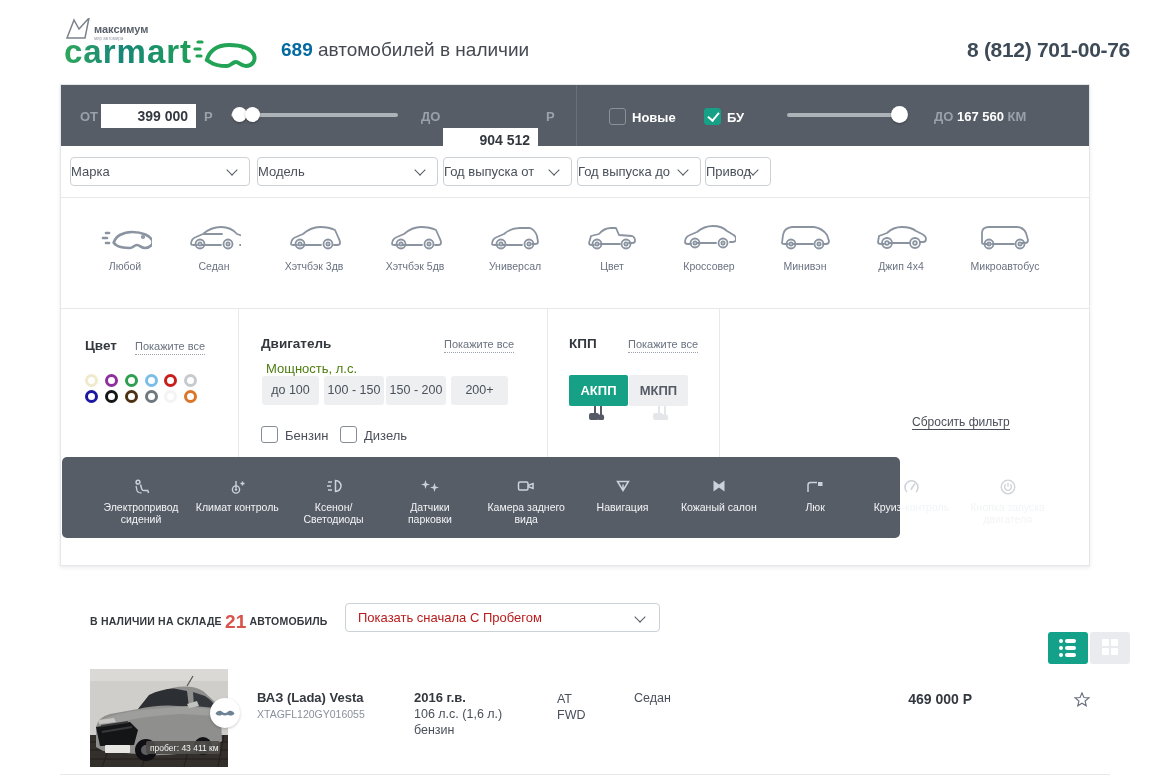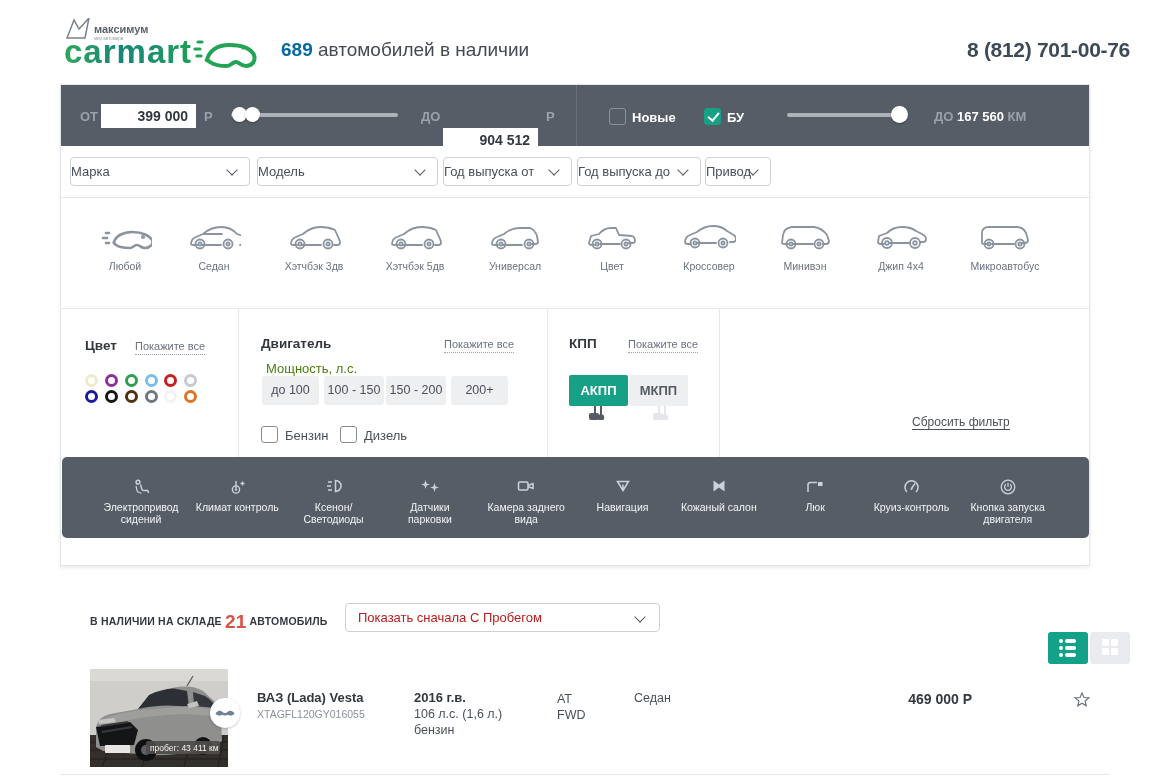--- a/index.html
+++ b/index.html
@@ -52,21 +52,21 @@
 
 .pbtn { position:absolute; top:67px; height:29px; background:#edeff1; border-radius:3px; font-size:12.5px; color:#4a505a; text-align:center; line-height:29px; }
 .gbtn { position:absolute; width:59px; height:31px; border-radius:2px; font-size:13px; font-weight:bold; text-align:center; line-height:31px; }
 .gbtn.on { background:#16a085; color:#fff; }
 .gbtn.off { background:#edeff1; color:#555b64; }
 
 .savebtn { position:absolute; left:741px; top:50px; width:202px; height:51px; background:#10a489; border-radius:4px; color:#fff; font-size:14px; font-weight:bold; text-align:center; line-height:51px; }
 .resetlnk { position:absolute; left:851px; top:106px; font-size:12px; color:#4a505a; border-bottom:1px solid #4a505a; }
 
 
-.featbar { position:absolute; left:1px; top:372px; width:1027px; height:81px; background:#575d67; border-radius:5px; }
+.featbar { position:absolute; left:1px; top:372px; width:838px; height:81px; background:#575d67; border-radius:5px; }
 .feat { position:absolute; top:0; width:96px; height:80px; text-align:center; color:#f2f4f6; }
 .feat .ic { margin-top:22px; height:16px; }
 .feat .cap { font-size:10.5px; line-height:12px; margin-top:6px; }
 
 
 .listhead { position:absolute; left:60px; top:595px; width:1050px; height:70px; }
 .stock { position:absolute; left:30px; top:16px; font-size:10.5px; font-weight:bold; color:#33383f; letter-spacing:0.2px; }
 .stock .red { font-size:19px; color:#d9534a; font-weight:bold; vertical-align:-3px; }
 .sortsel { position:absolute; left:285px; top:8px; width:315px; height:29px; border:1px solid #ccd1d6; border-radius:4px; font-size:13px; color:#b91c1c; line-height:27px; padding-left:12px; }
 .sortsel:after { content:""; position:absolute; right:15px; top:9px; width:7px; height:7px; border:solid #555b64; border-width:0 0 1.5px 1.5px; transform:rotate(-45deg); }

